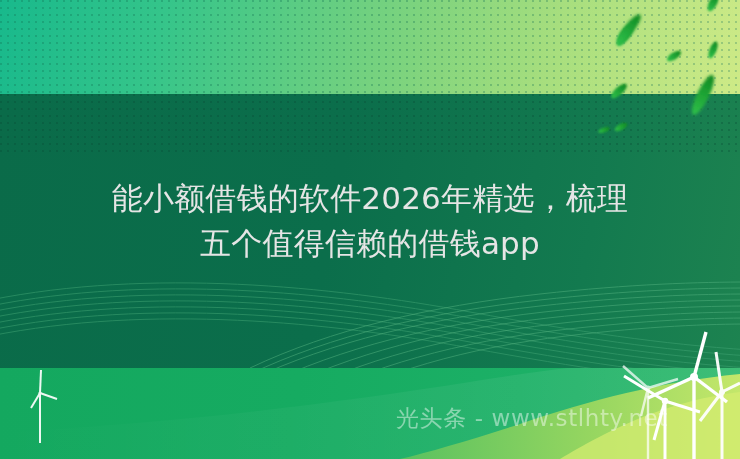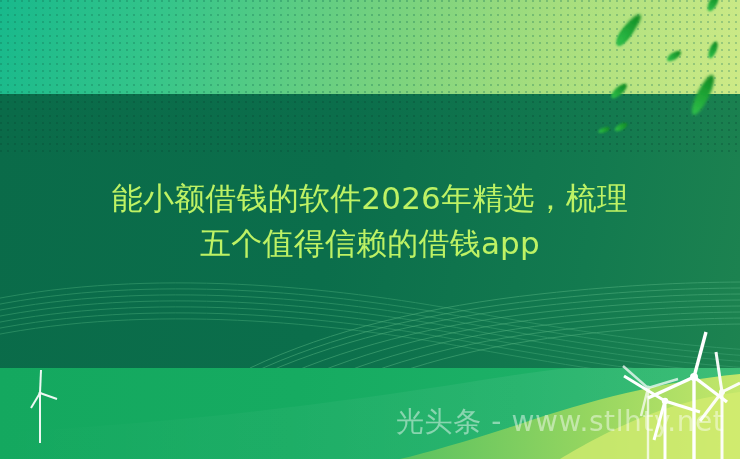--- a/index.html
+++ b/index.html
@@ -45,34 +45,34 @@
     background:linear-gradient(95deg,#14a85f 0%,#16ab61 40%,#1cb066 70%,#2cb86a 100%);
   }
 
   
   .layer{position:absolute;left:0;top:0;width:740px;height:459px;pointer-events:none;}
 
   
   .title{
     position:absolute;left:0;top:176px;width:740px;
     text-align:center;
-    color:#bef264;
+    color:#e5e5e5;
     font-size:31px;
     line-height:45px;
     font-weight:400;
     letter-spacing:.2px;
     font-family:"DejaVu Sans","Liberation Sans",sans-serif;
     white-space:pre-line;
   }
 
   
   .watermark{
     position:absolute;left:396px;top:403px;
     color:rgba(255,255,255,.46);
-    font-size:28px;
+    font-size:23px;
     letter-spacing:.6px;
     font-family:"DejaVu Sans","Liberation Sans",sans-serif;
     white-space:nowrap;
   }
 </style>
 </head>
 <body>
 
 <div class="banner">
 

